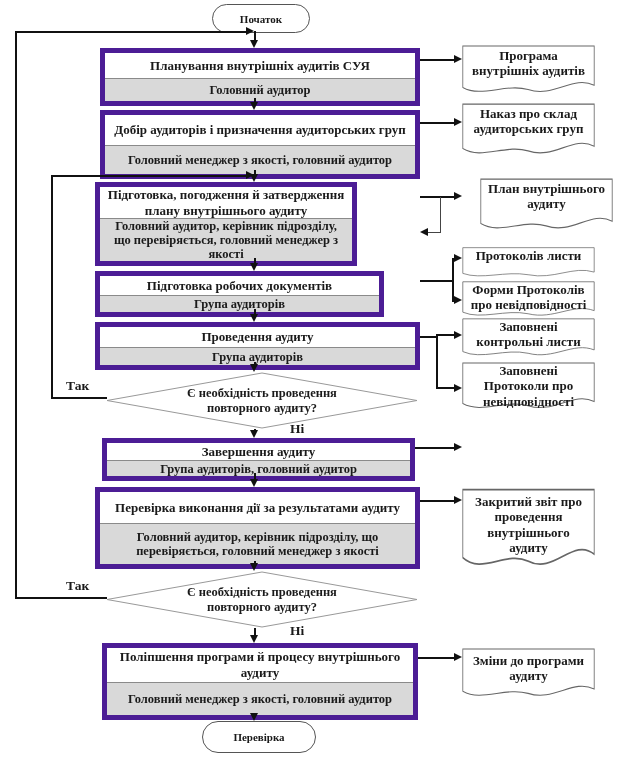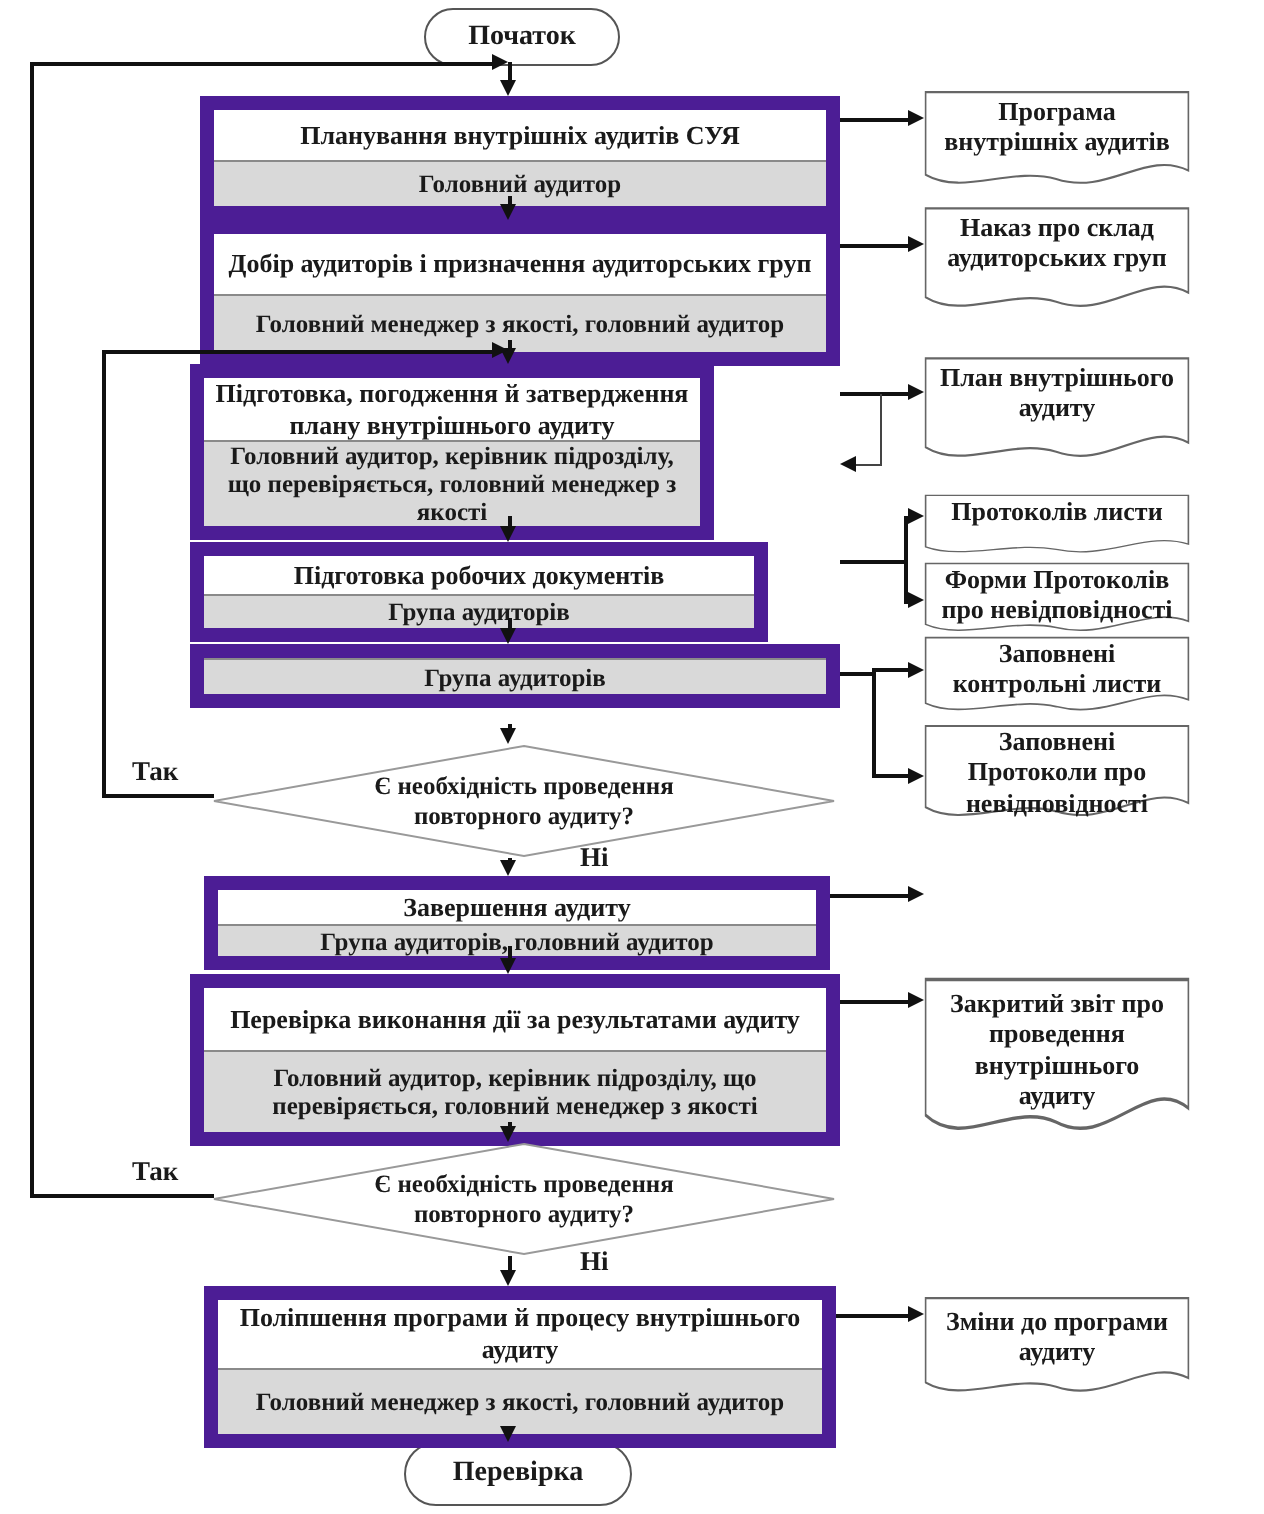--- a/index.html
+++ b/index.html
@@ -1,23 +1,23 @@
 <!DOCTYPE html>
 <html><head>
 <meta charset="utf-8">
 <style>
   html,body{margin:0;padding:0;background:#fff;}
   #canvas{position:relative;width:632px;height:757px;background:#fff;
           font-family:"Liberation Serif","DejaVu Serif",serif;color:#1a1a1a;overflow:hidden;}
   
   .oval{position:absolute;border:1px solid #555;border-radius:16px;background:#fff;
         display:flex;align-items:center;justify-content:center;
-        font-weight:bold;font-size:14px;}
-  
-  .pbox{position:absolute;border:7px solid #4c1d95;background:#fff;box-sizing:border-box;}
+        font-weight:bold;font-size:11px;}
+  
+  .pbox{position:absolute;border:5px solid #4c1d95;background:#fff;box-sizing:border-box;}
   .ptitle{display:flex;align-items:center;justify-content:center;text-align:center;
           font-weight:bold;font-size:13px;line-height:1.22;background:#fff;padding:0 4px;box-sizing:border-box;}
   .pactor{display:flex;align-items:center;justify-content:center;text-align:center;
           font-weight:bold;font-size:12.5px;line-height:1.12;background:#d9d9d9;
           border-top:1px solid #8a8a8a;padding:4px 6px;box-sizing:border-box;}
   
   .diamond{position:absolute;text-decoration:underline;}
   .diamond svg{position:absolute;left:0;top:0;}
   .dtext{position:absolute;left:0;top:0;right:0;bottom:0;display:flex;align-items:center;justify-content:center;
          text-align:center;font-weight:bold;font-size:12.5px;line-height:1.2;padding:0 60px;}
@@ -60,20 +60,21 @@
     <div class="ptitle" style="height:31px;">Підготовка, погодження й затвердження плану внутрішнього аудиту</div>
     <div class="pactor" style="height:43px;">Головний аудитор, керівник підрозділу, що перевіряється, головний менеджер з якості</div>
   </div>
 
   <div class="pbox" style="left:95px;top:271px;width:289px;">
     <div class="ptitle" style="height:19px;">Підготовка робочих документів</div>
     <div class="pactor" style="height:17px;">Група аудиторів</div>
   </div>
 
   <div class="pbox" style="left:95px;top:322px;width:325px;">
+    <div class="ptitle" style="height:20px;">Проведення аудиту</div>
     <div class="pactor" style="height:18px;">Група аудиторів</div>
   </div>
 
   <div class="pbox" style="left:102px;top:438px;width:313px;">
     <div class="ptitle" style="height:17px;">Завершення аудиту</div>
     <div class="pactor" style="height:16px;">Група аудиторів, головний аудитор</div>
   </div>
 
   <div class="pbox" style="left:95px;top:487px;width:325px;">
     <div class="ptitle" style="height:31px;">Перевірка виконання дії за результатами аудиту</div>
@@ -104,21 +105,21 @@
         <path d="M1,1 H164 V38 C138,28 114,50 82,42 C54,36 24,50 1,40 Z" fill="#fff" stroke="#666" stroke-width="1"></path>
       </svg>
     <div class="dtxt">Програма внутрішніх аудитів</div>
   </div>
   <div class="doc" style="left:462px;top:103px;height:57px;">
     <svg viewBox="0 0 165 50" preserveAspectRatio="none">
         <path d="M1,1 H164 V38 C138,28 114,50 82,42 C54,36 24,50 1,40 Z" fill="#fff" stroke="#666" stroke-width="1"></path>
       </svg>
     <div class="dtxt">Наказ про склад аудиторських груп</div>
   </div>
-  <div class="doc" style="left:462px;top:178px;height:57px;">
+  <div class="doc" style="left:480px;top:178px;height:57px;">
     <svg viewBox="0 0 165 50" preserveAspectRatio="none">
         <path d="M1,1 H164 V38 C138,28 114,50 82,42 C54,36 24,50 1,40 Z" fill="#fff" stroke="#666" stroke-width="1"></path>
       </svg>
     <div class="dtxt">План внутрішнього аудиту</div>
   </div>
   <div class="doc" style="left:462px;top:247px;height:33px;">
     <svg viewBox="0 0 165 50" preserveAspectRatio="none">
         <path d="M1,1 H164 V38 C138,28 114,50 82,42 C54,36 24,50 1,40 Z" fill="#fff" stroke="#666" stroke-width="1"></path>
       </svg>
     <div class="dtxt" style="padding-top:1px;">Протоколів листи</div>

